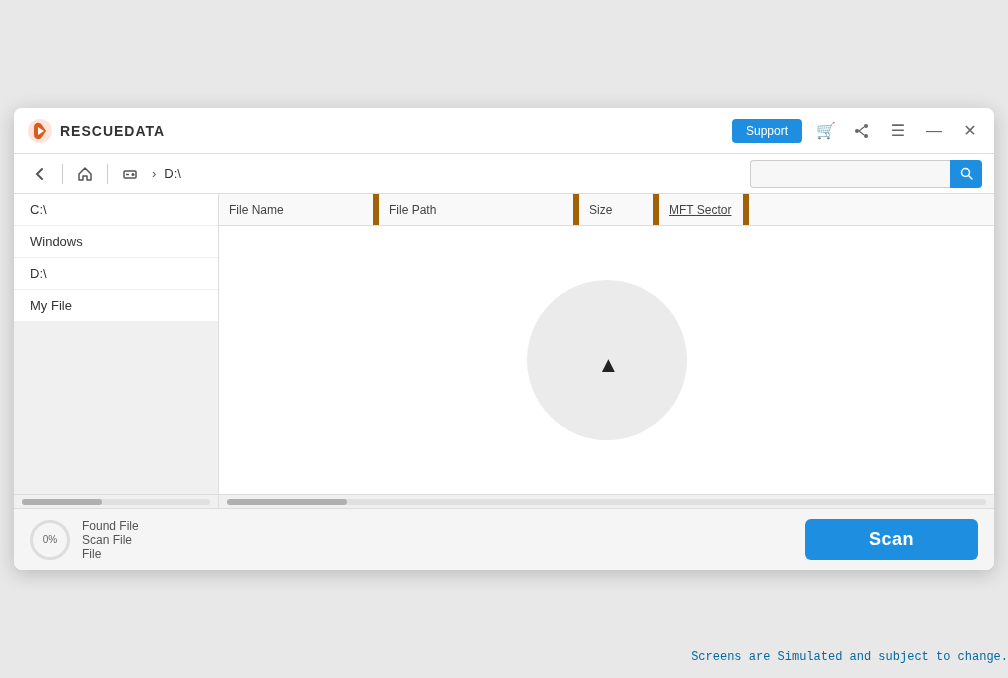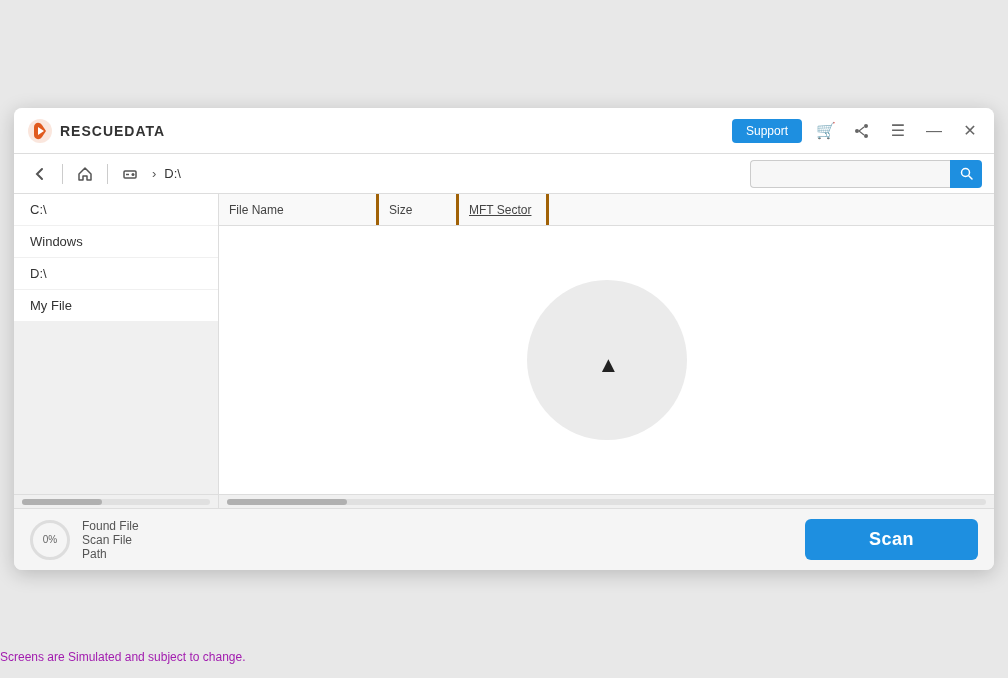--- a/index.html
+++ b/index.html
@@ -169,21 +169,21 @@
       flex-shrink: 0;
       height: 32px;
       align-items: center;
     }
     .col-header {
       font-size: 12px;
       color: #444;
       padding: 0 10px;
       font-weight: 500;
       flex-shrink: 0;
-      border-right: 3px solid #a16207;
+      border-right: 6px solid #a16207;
       height: 100%;
       display: flex;
       align-items: center;
     }
     .col-filename { width: 160px; }
     .col-filepath { width: 200px; }
     .col-size { width: 80px; }
     .col-mft { width: 90px; text-decoration: underline; }
     .col-integrity { flex: 1; }
     .table-body {
@@ -392,20 +392,23 @@
             <div class="tree-item">D:\</div>
             <div class="tree-item">My File</div>
           </div>
       </div>
 
       <div class="right-panel">
         <div class="table-header">
           <div class="col-header col-filename">
             <span>File Name</span>
           </div>
+          <div class="col-header col-filepath">
+            <span>File Path</span>
+          </div>
           <div class="col-header col-size">
             <span>Size</span>
           </div>
           <div class="col-header col-mft">
             <span>MFT Sector</span>
           </div>
         </div>
         <div class="table-body">
           <div class="spinner-circle">
             <span class="cursor-icon">▲</span>
@@ -424,21 +427,21 @@
     </div>
   </div>
 
   <div class="status-bar">
     <div class="progress-circle">
       <span>0%</span>
     </div>
     <div class="status-text">
       <span class="status-line">Found File</span>
       <span class="status-line">Scan File</span>
-      <span class="status-line">Path</span>
+      <span class="status-line">File</span>
     </div>
     <button class="scan-btn">Scan</button>
   </div>
 </div>
 
-<div style="position:absolute;bottom:14px;left:0;right:0;text-align:left;font-size:12px;color:#a21caf;">
+<div style="position:absolute;bottom:14px;left:0;right:0;text-align:right;font-size:12px;color:#0369a1;font-family:Liberation Mono, monospace;">
   <span>Screens are Simulated and subject to change.</span>
 </div>
 
 </body></html>

